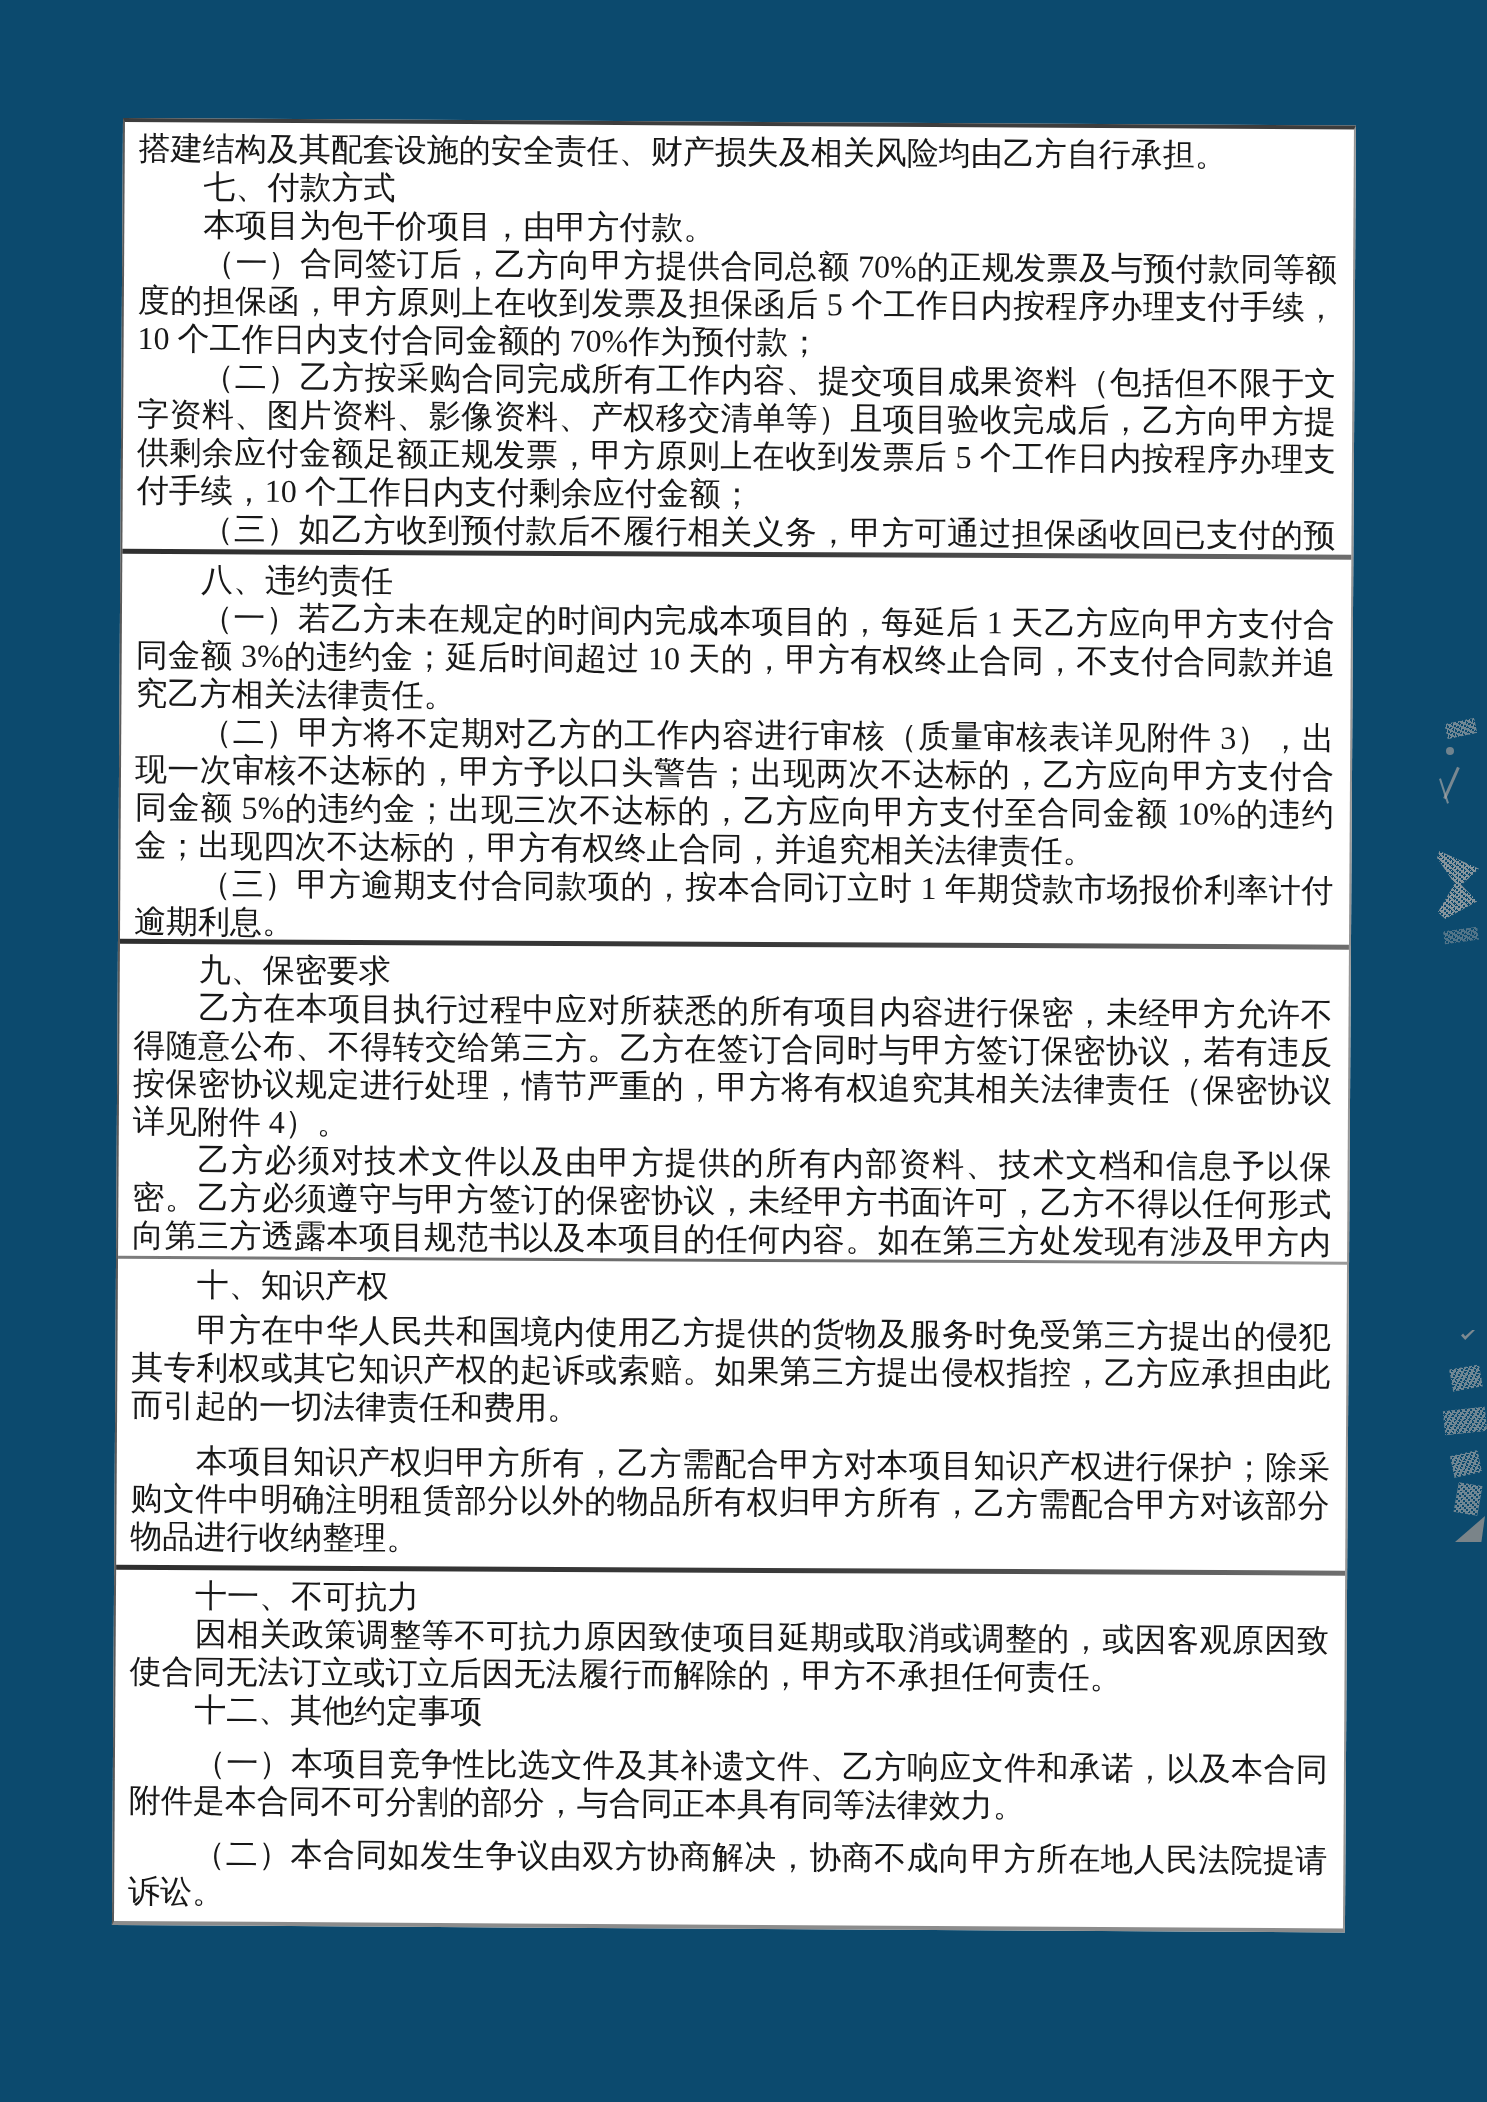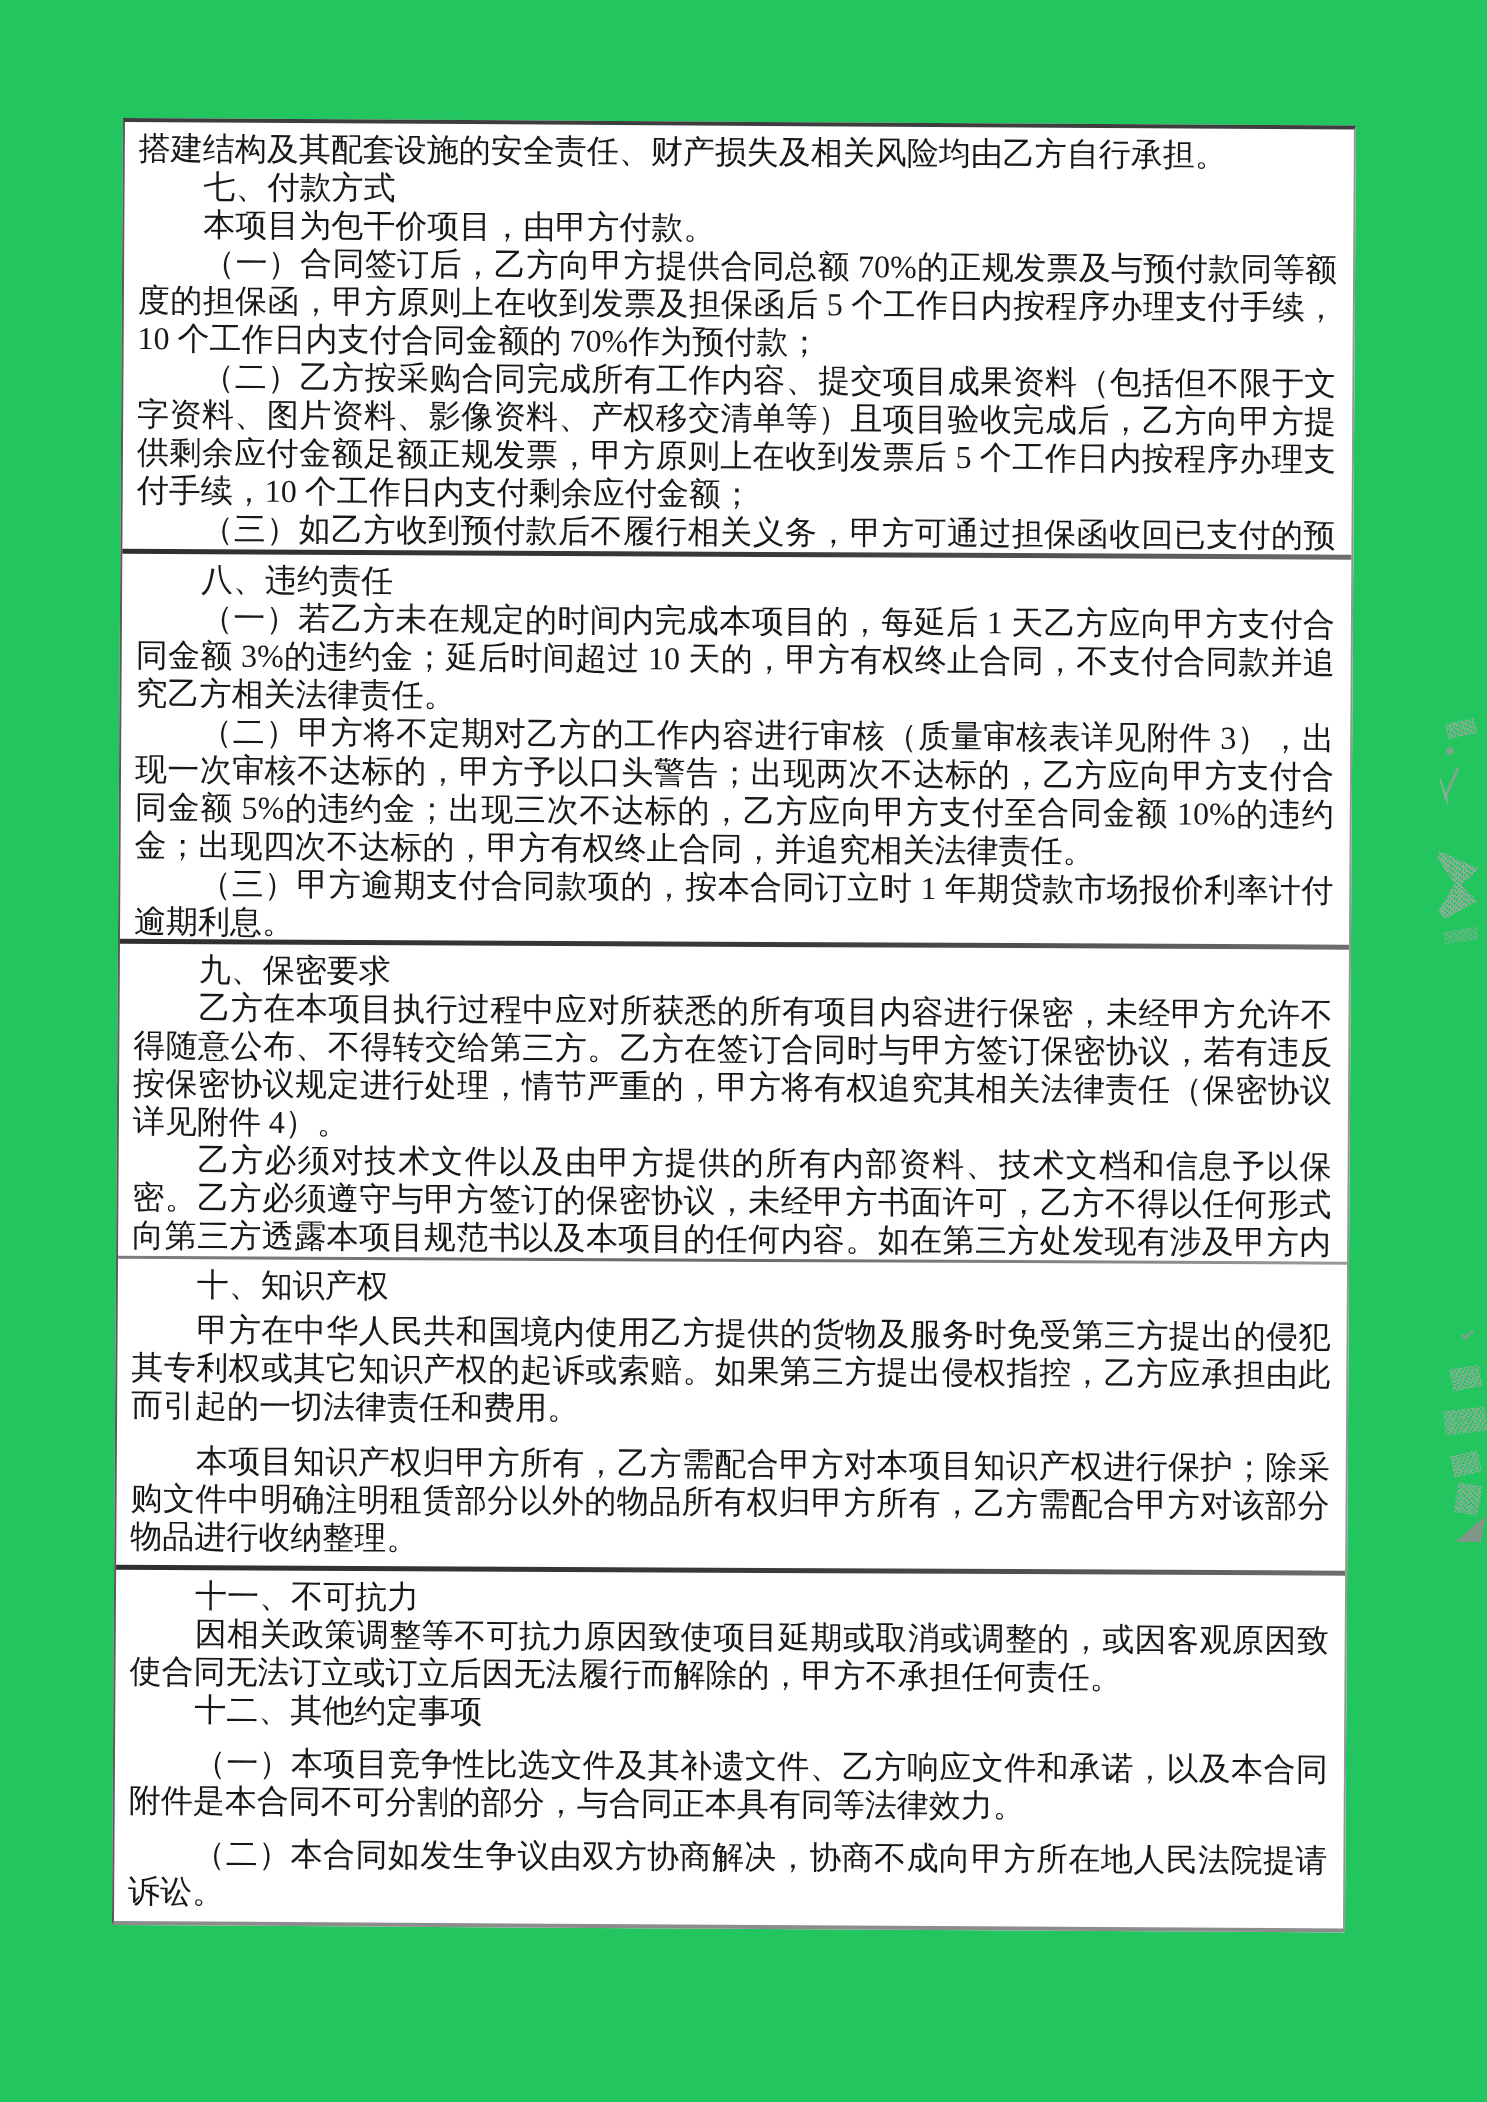--- a/index.html
+++ b/index.html
@@ -5,21 +5,21 @@
   * { margin: 0; padding: 0; box-sizing: border-box; }
   html, body { background: #ffffff; }
   body {
     width: 1487px; height: 2102px;
     position: relative;
     overflow: hidden;
     font-family: "Liberation Serif", "DejaVu Serif", serif;
   }
   .page {
     position: absolute; inset: 0;
-    background: #22c55e;
+    background: #0c4a6e;
   }
   
   .doc-box {
     position: absolute;
     left: 123px; top: 118px;
     width: 1233px; height: 1807px;
     transform: rotate(0.35deg);
     transform-origin: 0 0;
     border-top: 4px solid #3d3d3d;
     border-bottom: 4px solid #8c8c8c;

